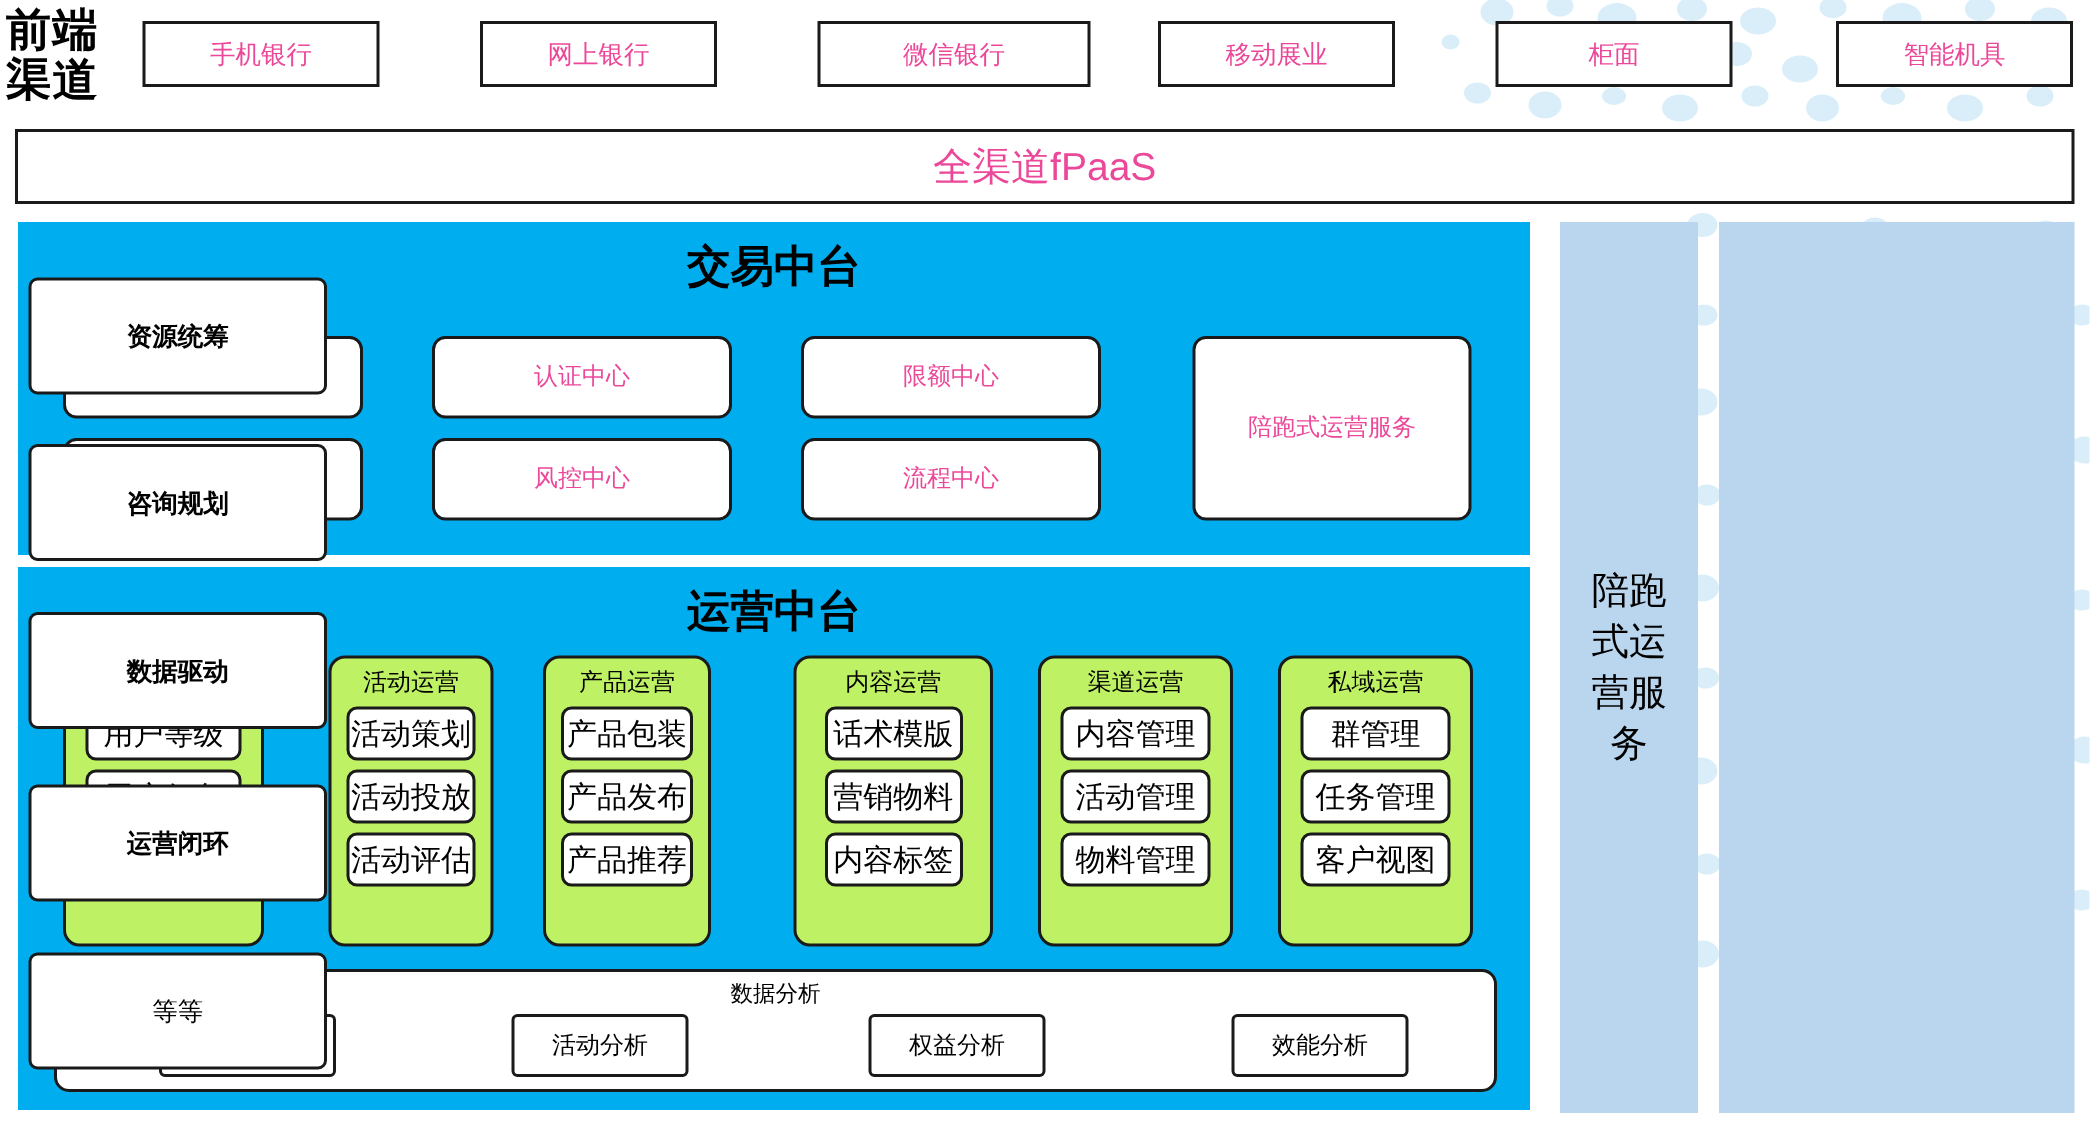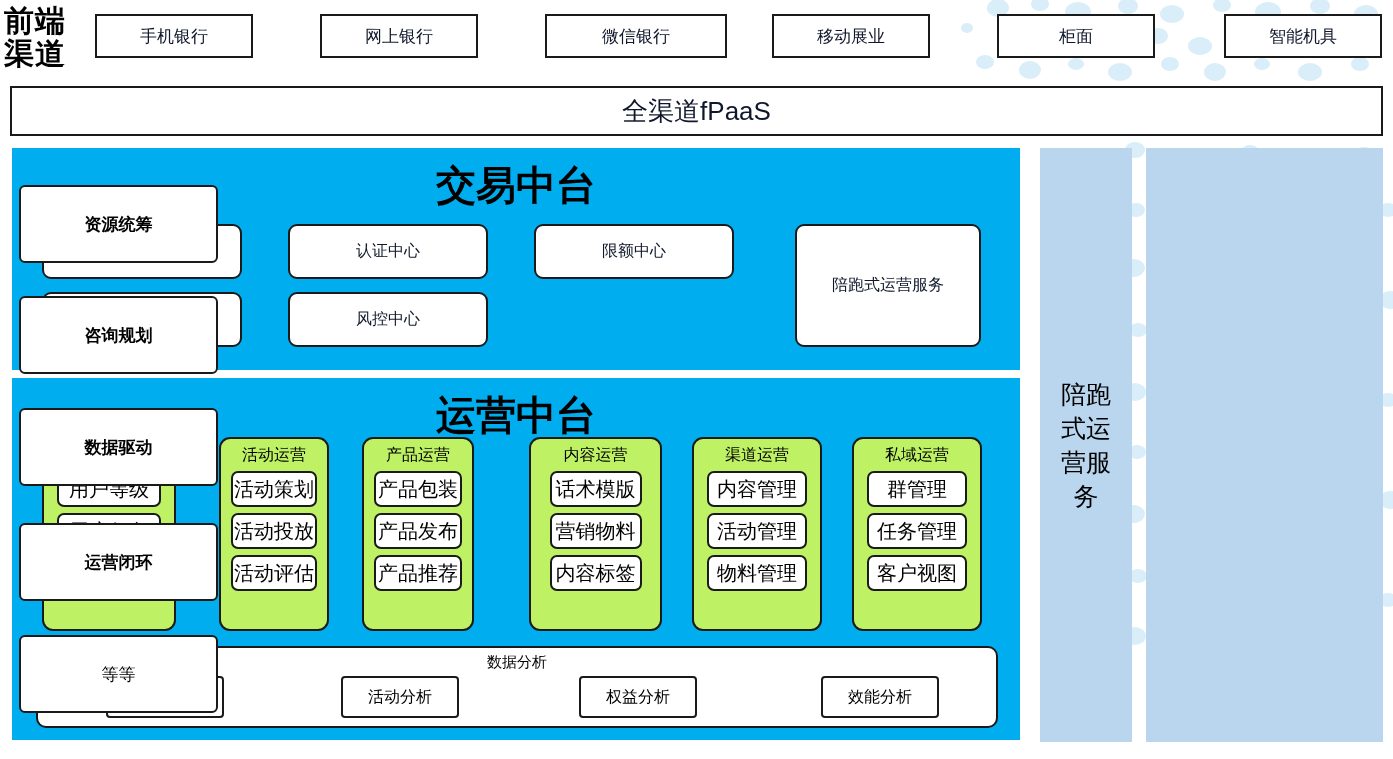--- a/index.html
+++ b/index.html
@@ -15,21 +15,21 @@
   
   .bubbles{position:absolute;left:0;top:0;width:1393px;height:759px;z-index:0;pointer-events:none;}
 
   
   .box{
     position:absolute;
     background:#ffffff;
     border:2.5px solid #1a1a1a;
     box-sizing:border-box;
     display:flex;align-items:center;justify-content:center;
-    color:#0f172a;
+    color:#ec4899;
     z-index:3;
   }
   .box.sq{border-radius:0;}
   .box.rnd{border-radius:9px;}
 
   
   .chan-label{
     position:absolute;left:4px;top:4px;width:84px;height:66px;
     font-family:"Liberation Serif","DejaVu Serif",serif;
     font-weight:700;font-size:30px;line-height:33px;
@@ -46,21 +46,21 @@
 
   
   .cyan{
     position:absolute;background:#00AEEF;z-index:1;
   }
   #trade-panel{left:12px;top:148px;width:1008px;height:222px;}
   #ops-panel{left:12px;top:378px;width:1008px;height:362px;}
   .panel-title{
     position:absolute;width:100%;text-align:center;top:12px;left:0;
     font-family:"Liberation Serif","DejaVu Serif",serif;
-    font-weight:700;font-size:40px;color:#000;z-index:4;
+    font-weight:700;font-size:29px;color:#000;z-index:4;
   }
 
   
   .trade-card{height:55px;font-size:16px;}
 
   
   .ops-col{
     position:absolute;background:#bef264;border:2.5px solid #1a1a1a;
     border-radius:11px;box-sizing:border-box;z-index:3;
     display:flex;flex-direction:column;align-items:center;
@@ -207,20 +207,23 @@
   </div>
   <div class="box rnd trade-card" style="left:534px;top:224px;width:200px;">
     <span>限额中心</span>
   </div>
   <div class="box rnd trade-card" style="left:42px;top:292px;width:200px;">
     <span>合约中心</span>
   </div>
   <div class="box rnd trade-card" style="left:288px;top:292px;width:200px;">
     <span>风控中心</span>
   </div>
+  <div class="box rnd trade-card" style="left:534px;top:292px;width:200px;">
+    <span>流程中心</span>
+  </div>
   <div class="box rnd" style="left:795px;top:224px;width:186px;height:123px;font-size:16px;">
     <span>陪跑式运营服务</span>
   </div>
 
   <div class="cyan" id="ops-panel"></div>
   <div class="panel-title" style="top:388px;left:12px;width:1008px;">运营中台</div>
 
   <div class="ops-col" style="left:42px;top:437px;width:134px;height:194px;">
     <div class="ops-col-title">用户运营</div>
     <div class="ops-item" style="width:104px;">用户等级</div>

